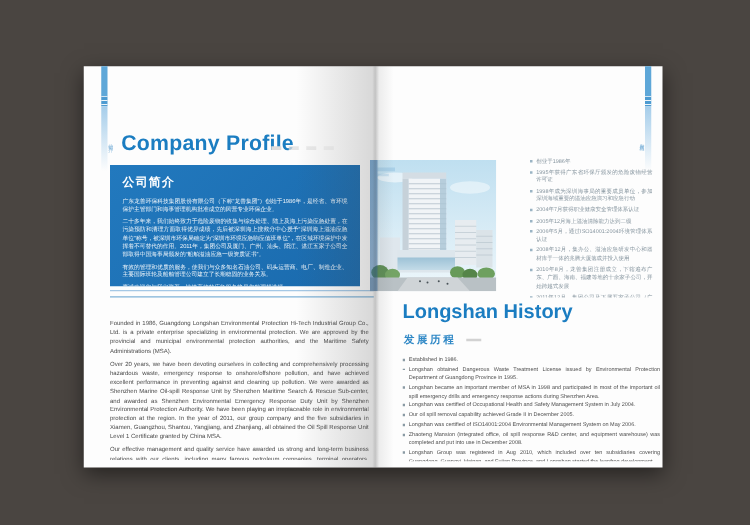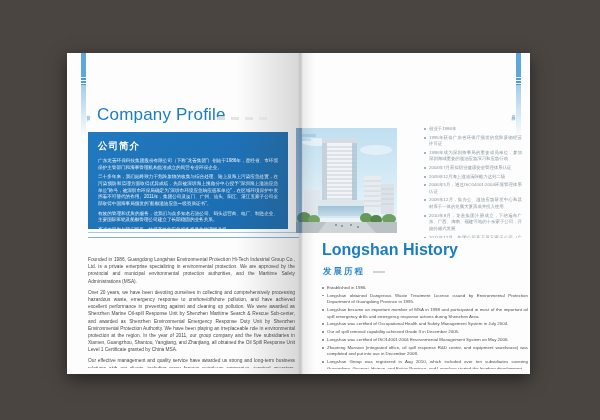--- a/index.html
+++ b/index.html
@@ -15,21 +15,21 @@
   .tab-left{left:14px;height:115px;}
   .tab-right{left:449px;height:115px;}
   .tab-solid{width:5px;height:24px;background:#5ea7d8;}
   .tab-badge{width:5px;height:8px;background:#4d9bd1;
     background-image:repeating-linear-gradient(to bottom,rgba(255,255,255,0.9) 0,rgba(255,255,255,0.9) 1px,transparent 1px,transparent 3px);}
   .tab-fade{width:5px;height:52px;background:linear-gradient(to bottom,#a5cdea,rgba(200,225,243,0));}
   .tab-text{position:absolute;top:58px;left:5px;writing-mode:vertical-rl;font-size:4px;
     color:#8cbbdd;letter-spacing:1px;white-space:nowrap;}
   .tab-right .tab-text{left:-5px;}
   
-  .title-en{position:absolute;left:30px;top:52px;font-size:17px;font-weight:normal;color:#1b7dc1;
+  .title-en{position:absolute;left:30px;top:52px;font-size:17px;font-weight:bold;color:#1b7dc1;
     letter-spacing:0.2px;z-index:2;}
   .deco-squares{position:absolute;left:150px;top:64px;display:flex;gap:6px;z-index:2;}
   .deco-squares span{width:8px;height:3px;background:#dcdcdc;display:inline-block;}
   .deco-squares span:nth-child(2){opacity:.75}.deco-squares span:nth-child(3){opacity:.55}
   .deco-squares span:nth-child(4){opacity:.35}
   .intro-box{position:absolute;left:21px;top:79px;width:200px;height:97px;z-index:2;
     background:linear-gradient(135deg,#2279be,#1a6aad);box-sizing:border-box;padding:8px 10px;overflow:hidden;}
   .intro-box h2{margin:0 0 5px 0;font-size:9.5px;color:#ffffff;letter-spacing:1px;}
   .intro-box p{margin:0 0 3px 0;font-size:4.6px;line-height:1.45;color:rgba(255,255,255,0.93);
     text-align:justify;}

